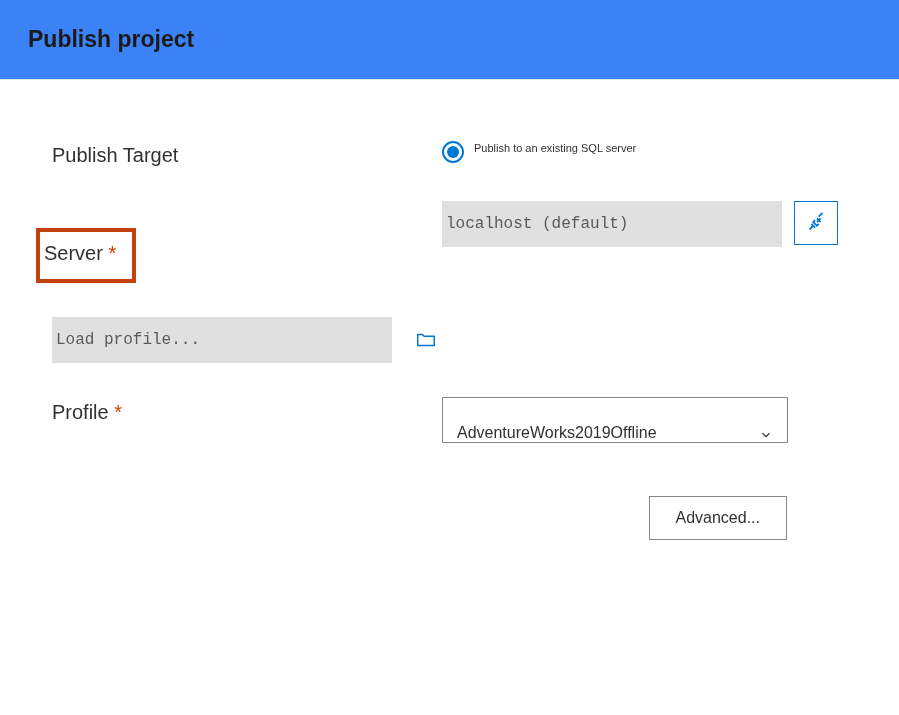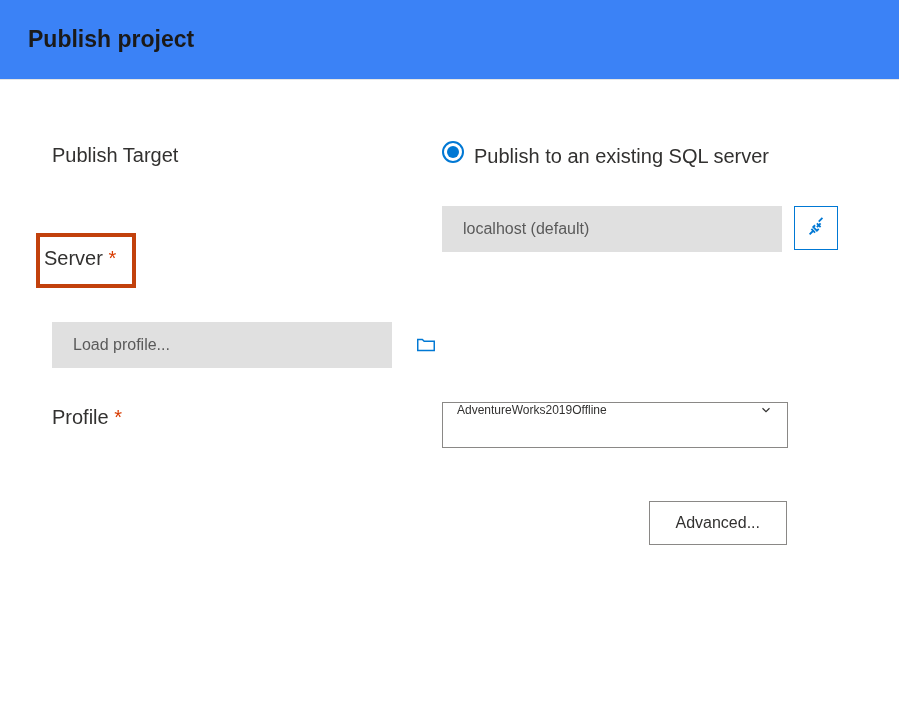--- a/index.html
+++ b/index.html
@@ -77,49 +77,49 @@
       border-color: #0078d4;
     }
     .radio-circle.selected::after {
       content: "";
       width: 12px;
       height: 12px;
       background: #0078d4;
       border-radius: 50%;
     }
     .radio-label {
-      font-size: 20px;
+      font-size: 11px;
       color: #323130;
       line-height: 1.6;
       max-width: 300px;
       text-align: center;
     }
     .text-input {
       width: 340px;
       height: 46px;
       background: #e0e0e0;
       border: none;
-      padding: 0 21px;
+      padding: 0 4px;
       font-size: 16px;
       color: #5a5a5a;
-      font-family: Liberation Sans, sans-serif;
+      font-family: Liberation Mono, monospace;
     }
     .text-input::placeholder {
       color: #5a5a5a;
     }
     .select-input {
       width: 346px;
       height: 46px;
       background: #ffffff;
       border: 1px solid #8a8886;
       padding: 0 14px;
-      font-size: 12px;
-      color: #323130;
-      display: flex;
-      align-items: flex-start;
+      font-size: 16px;
+      color: #323130;
+      display: flex;
+      align-items: flex-end;
       justify-content: space-between;
       cursor: pointer;
     }
     .chevron {
       width: 14px;
       height: 14px;
     }
     .icon-btn {
       width: 44px;
       height: 44px;

